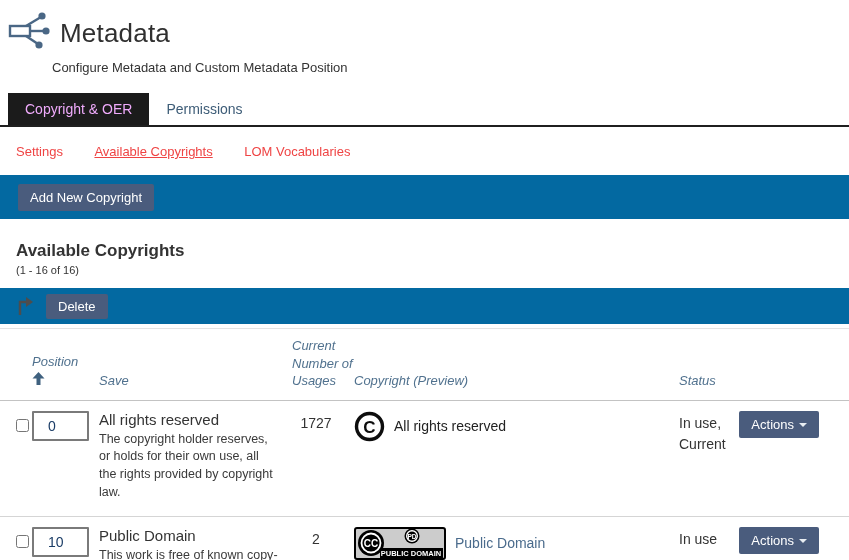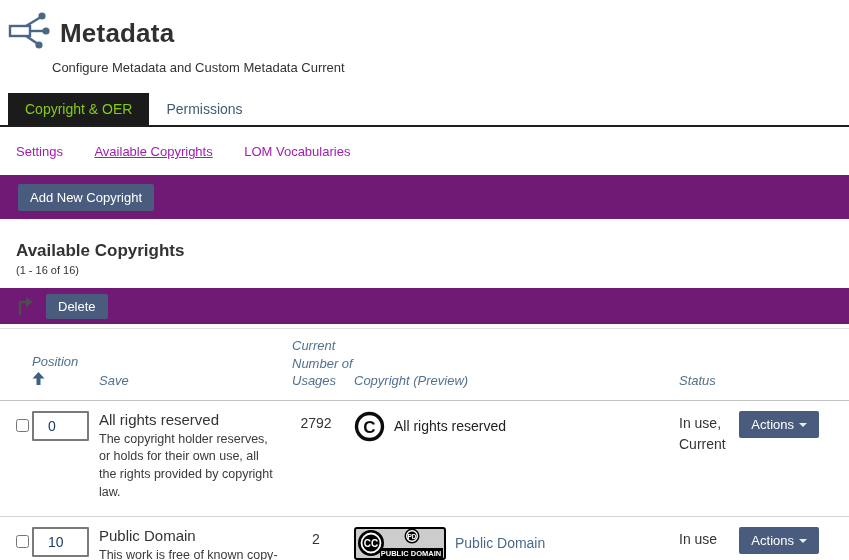--- a/index.html
+++ b/index.html
@@ -6,35 +6,35 @@
   html, body { width: 849px; height: 560px; overflow: hidden; }
   body {
     font-family: "Liberation Sans", sans-serif;
     background: #ffffff;
     color: #333333;
     position: relative;
   }
 
   
   .page-header { display: flex; align-items: center; gap: 10px; padding: 10px 0 0 8px; }
-  .page-title { font-size: 26px; font-weight: 700; color: #303030; letter-spacing: .2px; }
+  .page-title { font-size: 26px; font-weight: 400; color: #303030; letter-spacing: .2px; }
   .page-subtitle { font-size: 13px; color: #333; margin: 4px 0 0 52px; }
 
   
   .tabbar { display: flex; margin-top: 18px; padding-left: 8px; border-bottom: 2px solid #1f1f1f; }
   .tab { font-size: 14px; padding: 8px 17px; color: #3d5c77; cursor: pointer; white-space: nowrap; }
-  .tab.active { background: #1b1b1b; color: #84cc16; }
+  .tab.active { background: #1b1b1b; color: #f0abfc; }
 
   
   .subnav { padding: 15px 16px 14px 16px; }
-  .subnav a { font-size: 13px; color: #a21caf; text-decoration: none; margin-right: 27px; }
+  .subnav a { font-size: 13px; color: #ef4444; text-decoration: none; margin-right: 27px; }
   .subnav a.active { text-decoration: underline; }
 
   
-  .band { background: #701a75; display: flex; align-items: center; }
+  .band { background: #0369a1; display: flex; align-items: center; }
   .band.add-band { height: 44px; padding-left: 18px; margin-top: 1px; }
   .btn {
     background: #4a5c7d; color: #ffffff; border: none; font-size: 13px;
     font-family: "Liberation Sans", sans-serif;
     padding: 6px 12px; border-radius: 2px; cursor: pointer; white-space: nowrap;
   }
   .caret { display: inline-block; width: 0; height: 0; border-left: 4px solid transparent;
     border-right: 4px solid transparent; border-top: 4px solid #e8edf2; margin-left: 5px; vertical-align: middle; }
 
   
@@ -90,21 +90,21 @@
       </g>
       <g fill="#4a6785">
         <circle cx="34" cy="6" r="3.6"></circle>
         <circle cx="38" cy="21" r="3.6"></circle>
         <circle cx="31" cy="35" r="3.6"></circle>
       </g>
     </svg>
   </span>
   <h1 class="page-title">Metadata</h1>
 </div>
-<div class="page-subtitle">Configure Metadata and Custom Metadata Current</div>
+<div class="page-subtitle">Configure Metadata and Custom Metadata Position</div>
 
 <div class="tabbar">
   <div class="tab active">Copyright &amp; OER</div>
   <div class="tab">Permissions</div>
 </div>
 
 <div class="subnav">
   <a href="#">Settings</a>
   <a href="#" class="active">Available Copyrights</a>
   <a href="#">LOM Vocabularies</a>
@@ -153,21 +153,21 @@
     <div class="c1">
       <input type="checkbox" style="">
     </div>
     <div class="c2">
       <input class="pos-input" type="text" value="0" style="">
     </div>
     <div class="c3">
       <div class="cell-title">All rights reserved</div>
       <div class="cell-desc">The copyright holder reserves, or holds for their own use, all the rights provided by copyright law.</div>
     </div>
-    <div class="c4 cell-usages">2792</div>
+    <div class="c4 cell-usages">1727</div>
     <div class="c5 cell-preview">
       <span style="display:inline-flex;">
         <svg width="31" height="31" viewBox="0 0 31 31">
           <circle cx="15.5" cy="15.5" r="13" fill="none" stroke="#0d0d0d" stroke-width="3.4"></circle>
           <text x="15.5" y="21.5" text-anchor="middle" font-family="Liberation Sans, sans-serif" font-size="17" font-weight="bold" fill="#0d0d0d">C</text>
         </svg>
       </span>
       <span class="preview-text">All rights reserved</span>
     </div>
     <div class="c6 cell-status">In use, Current</div>

